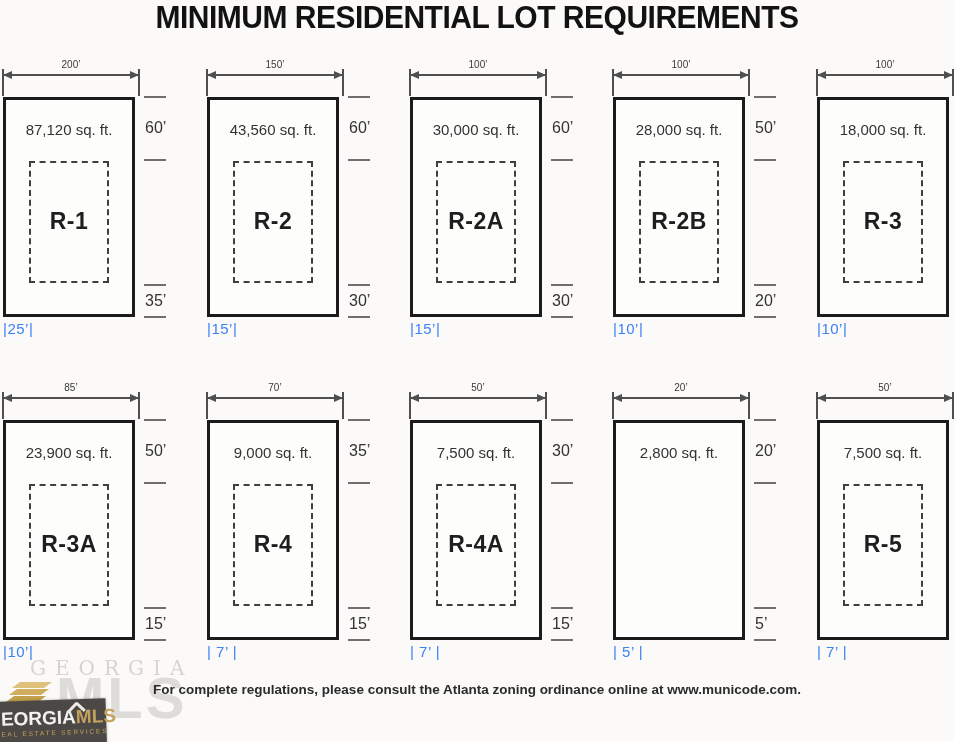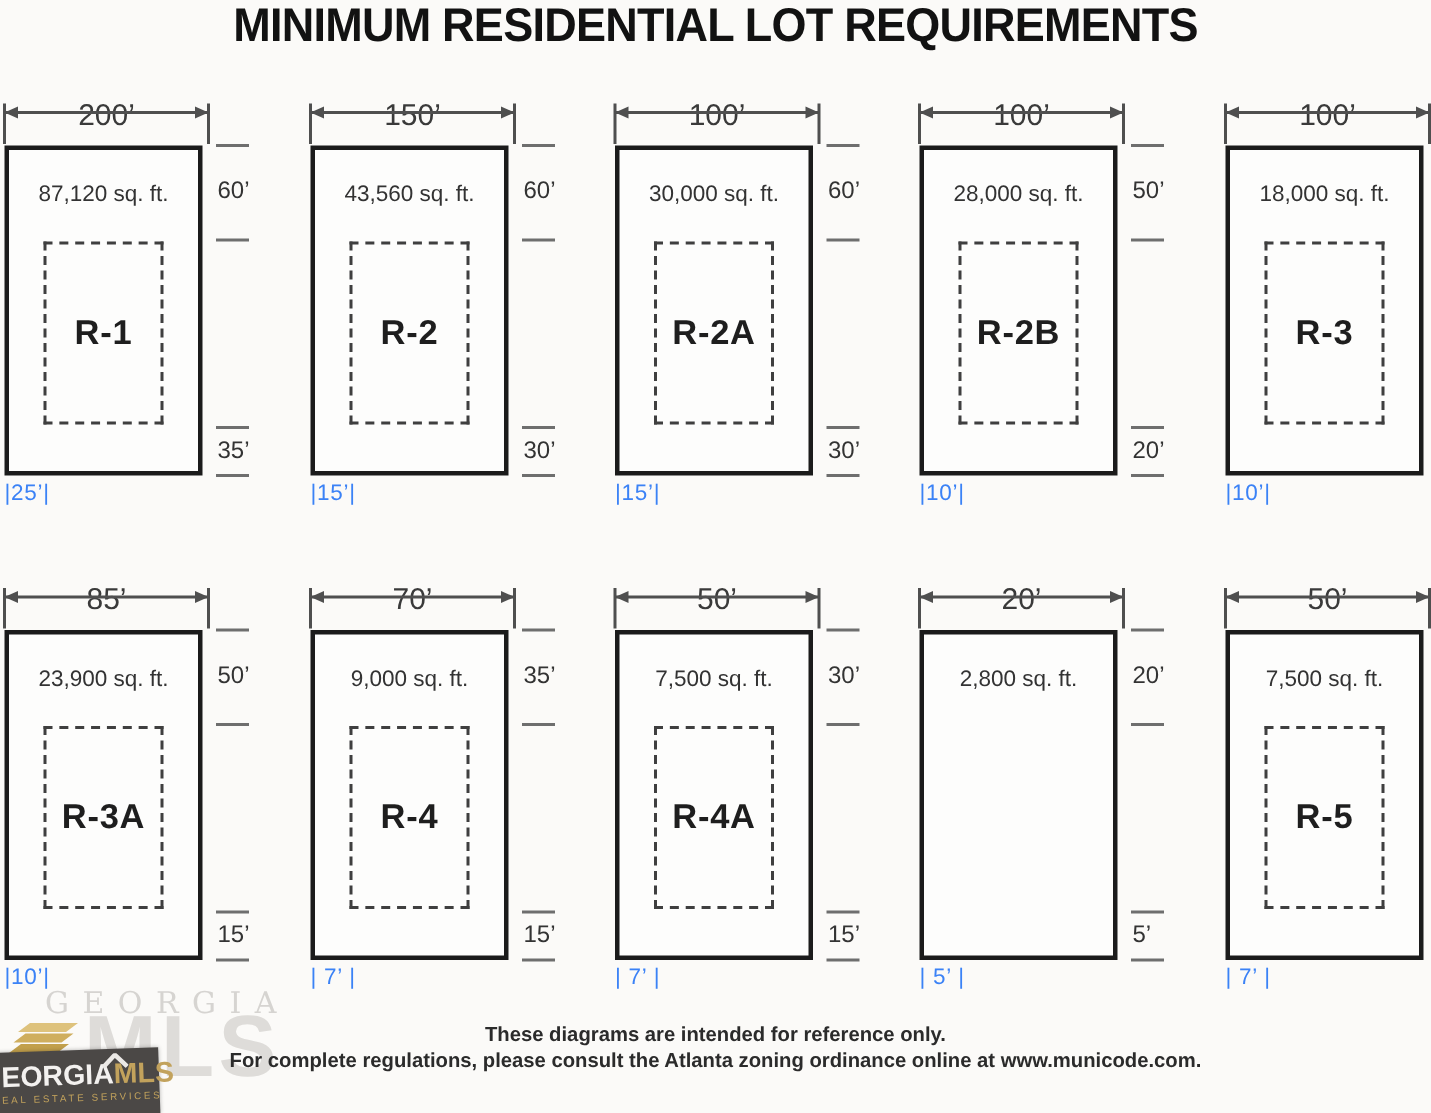--- a/index.html
+++ b/index.html
@@ -9,22 +9,22 @@
   
   .title{position:absolute;top:0;left:0;right:0;text-align:center;
          font-size:30px;font-weight:700;color:#121212;letter-spacing:-.5px;
          transform:scaleY(1.05);transform-origin:top center;white-space:nowrap;}
 
   
   .lot{position:absolute;width:136px;height:290px;}
   .c0{left:3px}.c1{left:207px}.c2{left:410px}.c3{left:613px}.c4{left:817px}
   .r0{top:57px}.r1{top:380px}
 
-  .dim-label{position:absolute;top:12px;left:0;width:136px;text-align:center;
-             font-size:20px;color:#3a3a3a;line-height:16px;}
+  .dim-label{position:absolute;top:0;left:0;width:136px;text-align:center;
+             font-size:10px;color:#3a3a3a;line-height:16px;}
   .dim-line{position:absolute;top:17px;left:0;width:136px;height:2px;background:#4f4f4f;}
   .dim-line::before,.dim-line::after{content:"";position:absolute;top:-5px;width:2px;height:27px;background:#4f4f4f;}
   .dim-line::before{left:-1px}
   .dim-line::after{right:-1px}
   .arr{position:absolute;top:-3px;width:0;height:0;border-style:solid;}
   .arr.l{left:0;border-width:4px 9px 4px 0;border-color:transparent #4f4f4f transparent transparent;}
   .arr.r{right:0;border-width:4px 0 4px 9px;border-color:transparent transparent transparent #4f4f4f;}
 
   .rect{position:absolute;top:40px;left:0;width:132px;height:220px;
         border:3px solid #1b1b1b;box-sizing:border-box;background:#fdfdfc;}
@@ -277,21 +277,20 @@
     <div class="rect">
       <div class="area">7,500 sq. ft.</div>
       <div class="dashed">
         <div class="zone">R-5</div>
       </div>
     </div>
     <div class="side-label">| 7’ |</div>
   </div>
 
   <div class="footer">
-    <div>These diagrams are intended for reference only.</div>
     <div>For complete regulations, please consult the Atlanta zoning ordinance online at www.municode.com.</div>
   </div>
 
   <div class="wm-georgia">GEORGIA</div>
   <div class="wm-mls">MLS</div>
   <svg class="gold-stack" width="52" height="28" viewBox="0 0 52 28">
     <polygon points="14,0 46,0 38,6 6,6" fill="#dec27c"></polygon>
     <polygon points="11,7 43,7 35,13 3,13" fill="#cfae5e"></polygon>
     <polygon points="8,14 40,14 32,20 0,20" fill="#c2a04c"></polygon>
     <polygon points="5,21 37,21 29,27 -3,27" fill="#b08c3a"></polygon>

